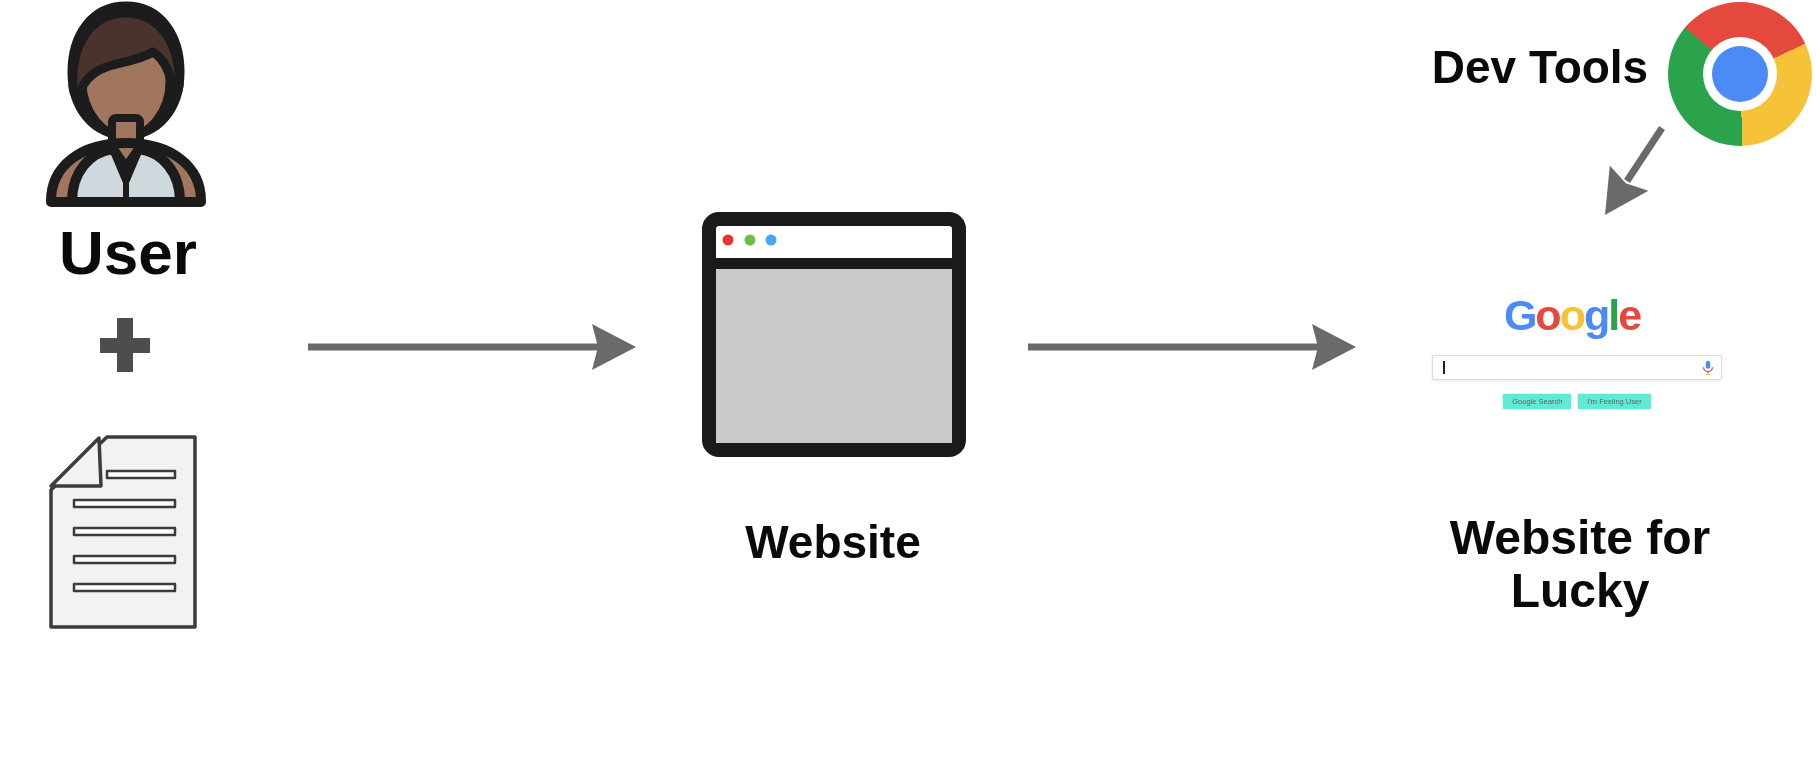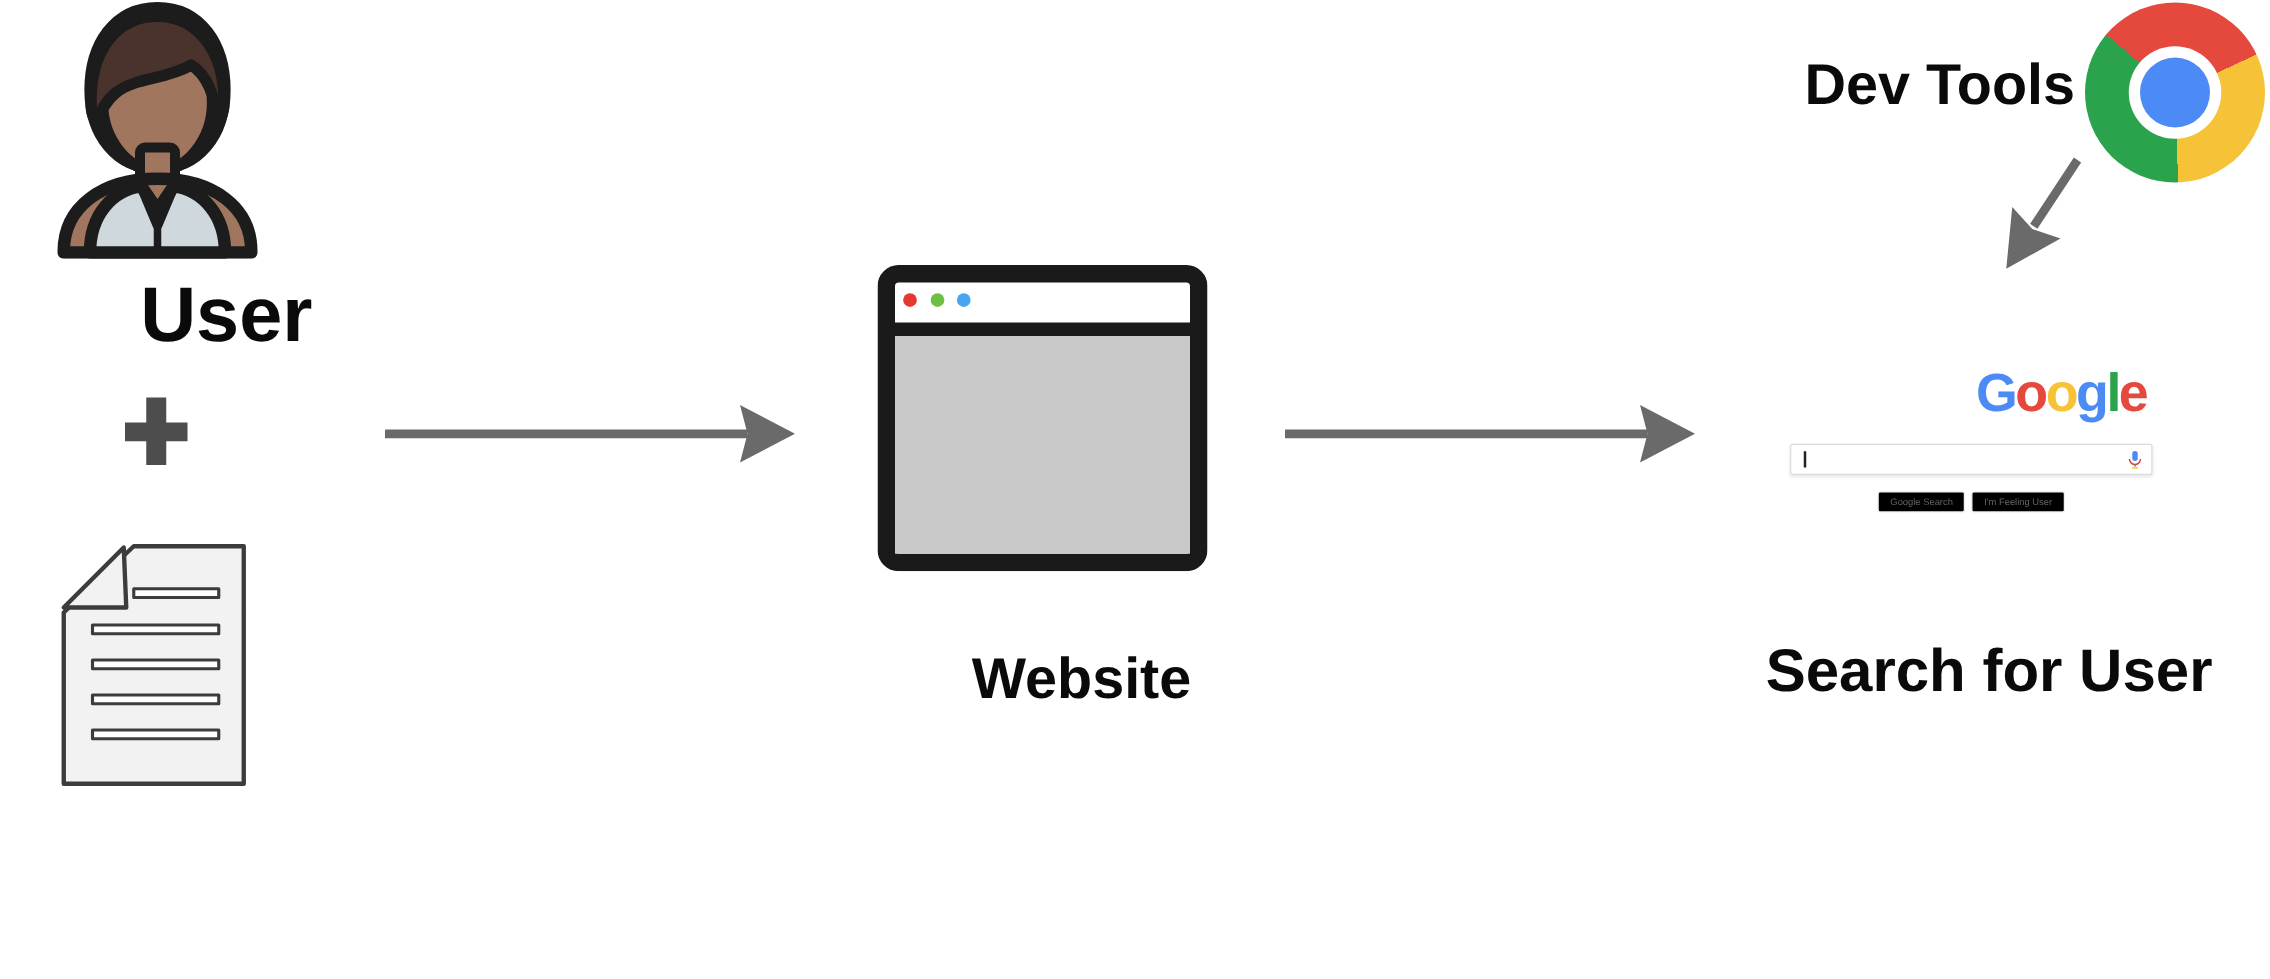--- a/index.html
+++ b/index.html
@@ -1,46 +1,46 @@
 <!DOCTYPE html>
 <html><head>
 <meta charset="utf-8">
 <style>
   html,body{margin:0;padding:0;background:#fff;}
   .canvas{position:relative;width:1816px;height:783px;background:#ffffff;overflow:hidden;
           font-family:"Liberation Sans",sans-serif;}
   .abs{position:absolute;}
-  .label{position:absolute;font-weight:bold;color:#0a0a0a;text-align:right;line-height:1.1;
+  .label{position:absolute;font-weight:bold;color:#0a0a0a;text-align:center;line-height:1.1;
          font-family:"Liberation Sans",sans-serif;}
 
   
   .plus{position:absolute;left:100px;top:318px;width:50px;height:54px;}
   .plus .pv{position:absolute;left:17px;top:0;width:16px;height:54px;background:#4D4D4D;}
   .plus .ph{position:absolute;left:0;top:20px;width:50px;height:15px;background:#4D4D4D;}
 
   
   .chrome{position:absolute;left:1668px;top:2px;width:144px;height:144px;border-radius:50%;
           background:conic-gradient(from 310deg,#E5493D 0deg 115deg,#F6C338 115deg 228deg,#2BA24C 228deg 360deg);}
   .chrome::before{content:"";position:absolute;left:50%;top:50%;width:74px;height:74px;
           margin:-37px 0 0 -37px;border-radius:50%;background:#fff;}
   .chrome::after{content:"";position:absolute;left:50%;top:50%;width:56px;height:56px;
           margin:-28px 0 0 -28px;border-radius:50%;background:#4C8BF5;}
 
   
-  .glogo{position:absolute;left:1427px;top:294px;width:290px;text-align:right;
+  .glogo{position:absolute;left:1427px;top:294px;width:290px;text-align:center;
          font-size:43px;font-weight:600;letter-spacing:-2px;line-height:1;}
   .lc-blue{color:#4C8BF5}.lc-red{color:#E5493D}.lc-yellow{color:#F6C338}.lc-green{color:#2BA24C}
   .searchbox{position:absolute;left:1432px;top:355px;width:290px;height:25px;background:#fff;
          border:1px solid #dcdcdc;border-radius:2px;box-shadow:0 1px 3px rgba(0,0,0,0.10);
          box-sizing:border-box;}
   .caret{position:absolute;left:10px;top:5px;width:2px;height:13px;background:#222;}
   .micwrap{position:absolute;right:7px;top:4px;}
   .gsearchval{position:absolute;left:14px;top:4px;font-size:11px;color:#222;}
   .gbtnrow{position:absolute;left:1432px;top:393px;width:290px;display:flex;gap:5px;justify-content:center;}
-  .gbtn{background:#000000;border:1px solid #ededed;border-radius:2px;color:#646464;
+  .gbtn{background:#5eead4;border:1px solid #ededed;border-radius:2px;color:#646464;
         font-size:7.5px;font-family:"Liberation Sans",sans-serif;padding:4px 9px;height:17px;
         box-sizing:border-box;white-space:nowrap;line-height:1;}
 </style>
 </head>
 <body>
 
 <div class="canvas">
 
   <svg class="abs" style="left:36px;top:0px" width="180" height="207" viewBox="0 0 180 207">
     <g stroke="#1c1c1c" stroke-linejoin="round" stroke-linecap="round">
@@ -117,15 +117,15 @@
         </svg>
       </span>
     </div>
 
     <div class="gbtnrow">
       <button class="gbtn">Google Search</button>
       <button class="gbtn">I'm Feeling User</button>
     </div>
   </div>
 
-  <div class="label" style="left:1390px;top:512px;width:380px;font-size:48px">Search for User</div>
+  <div class="label" style="left:1390px;top:512px;width:380px;font-size:48px">Website for Lucky</div>
 
 </div>
 
 </body></html>

